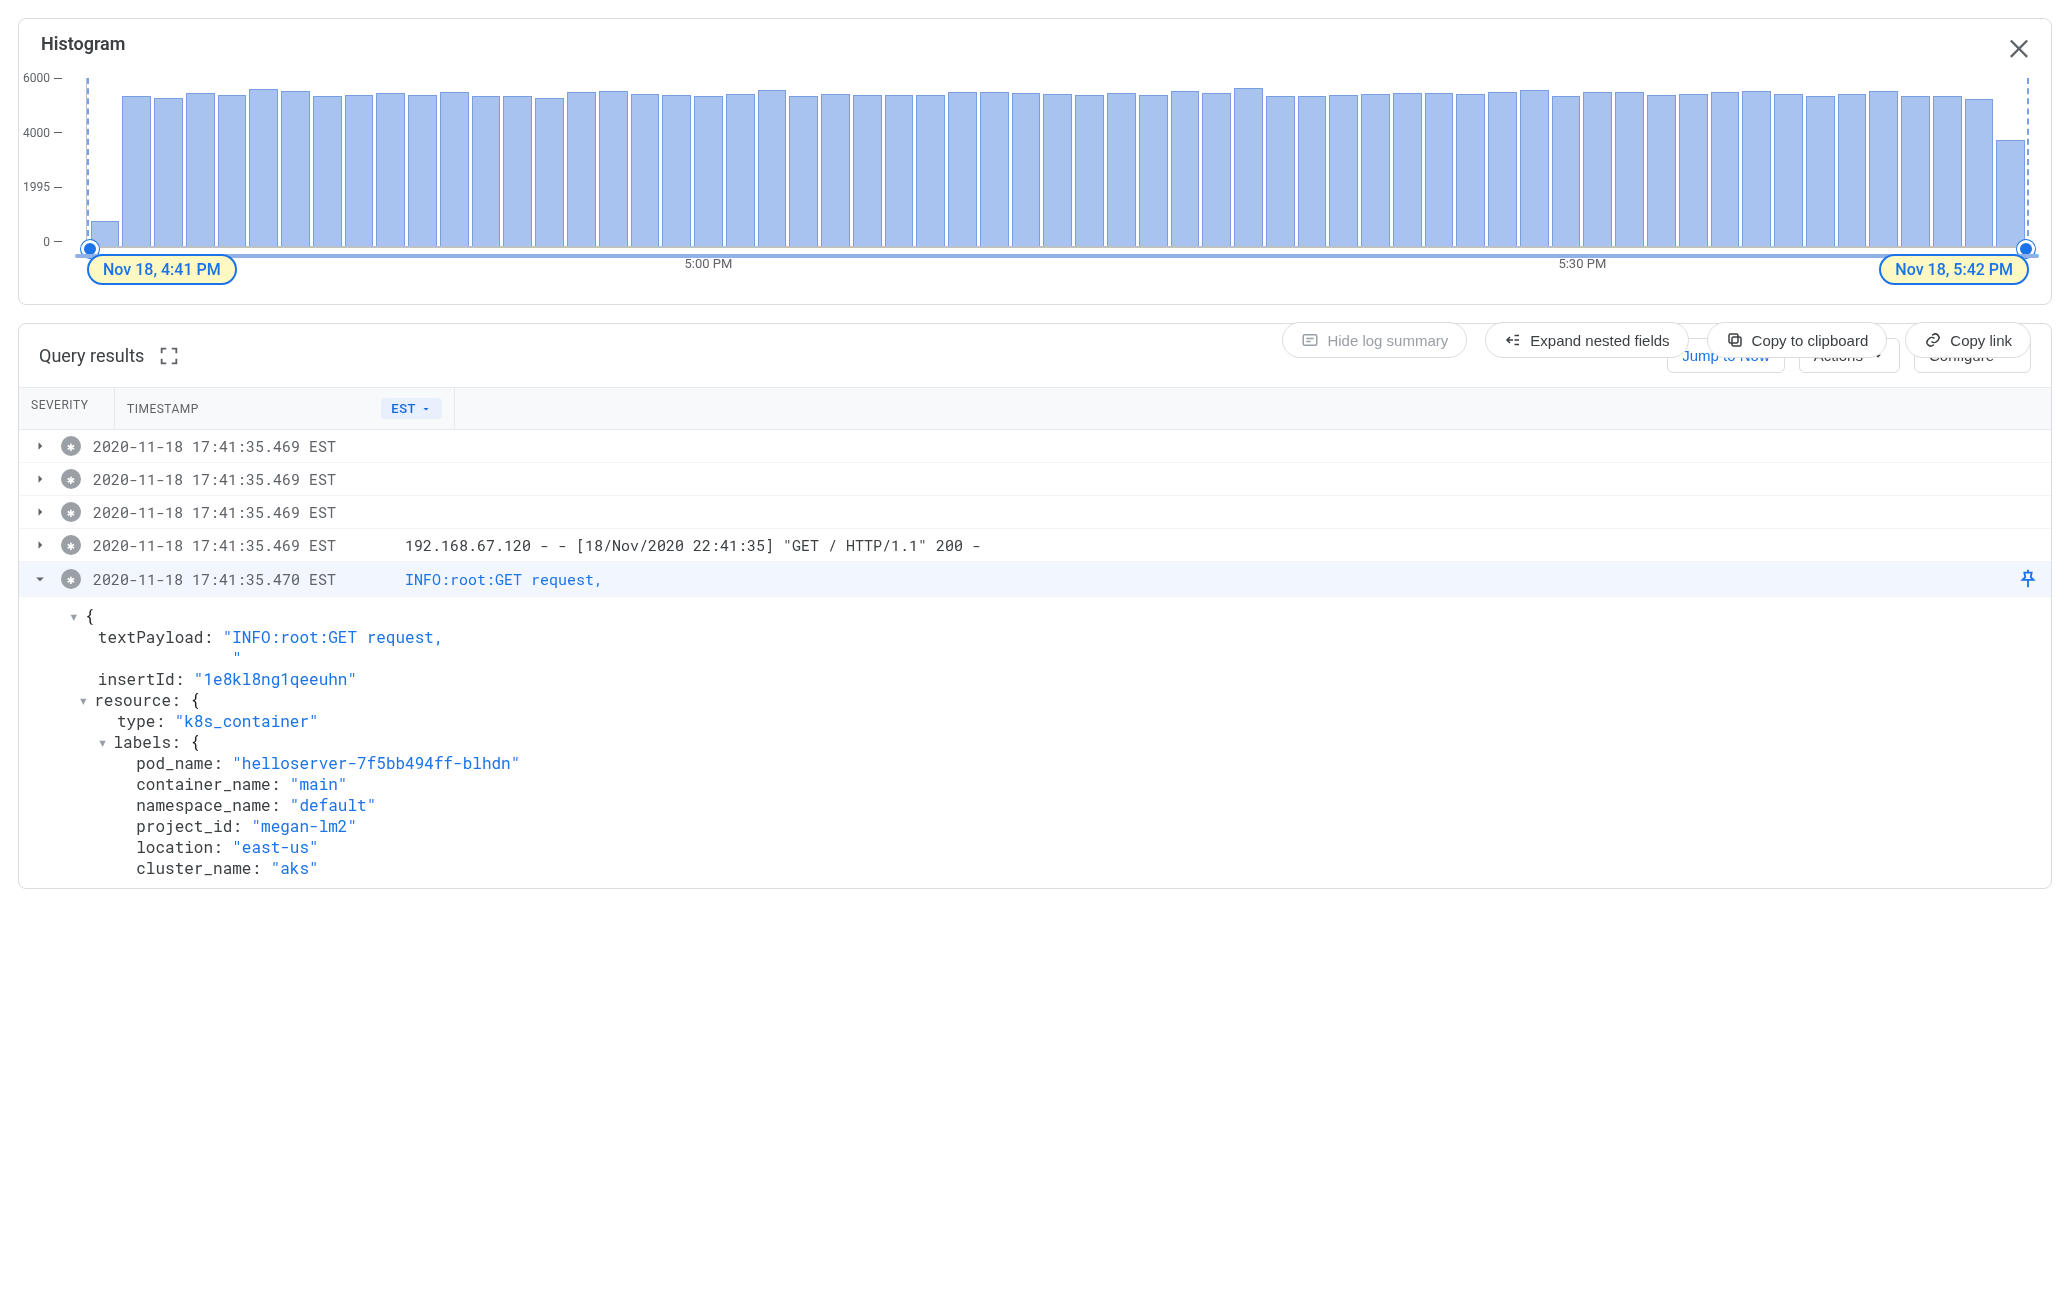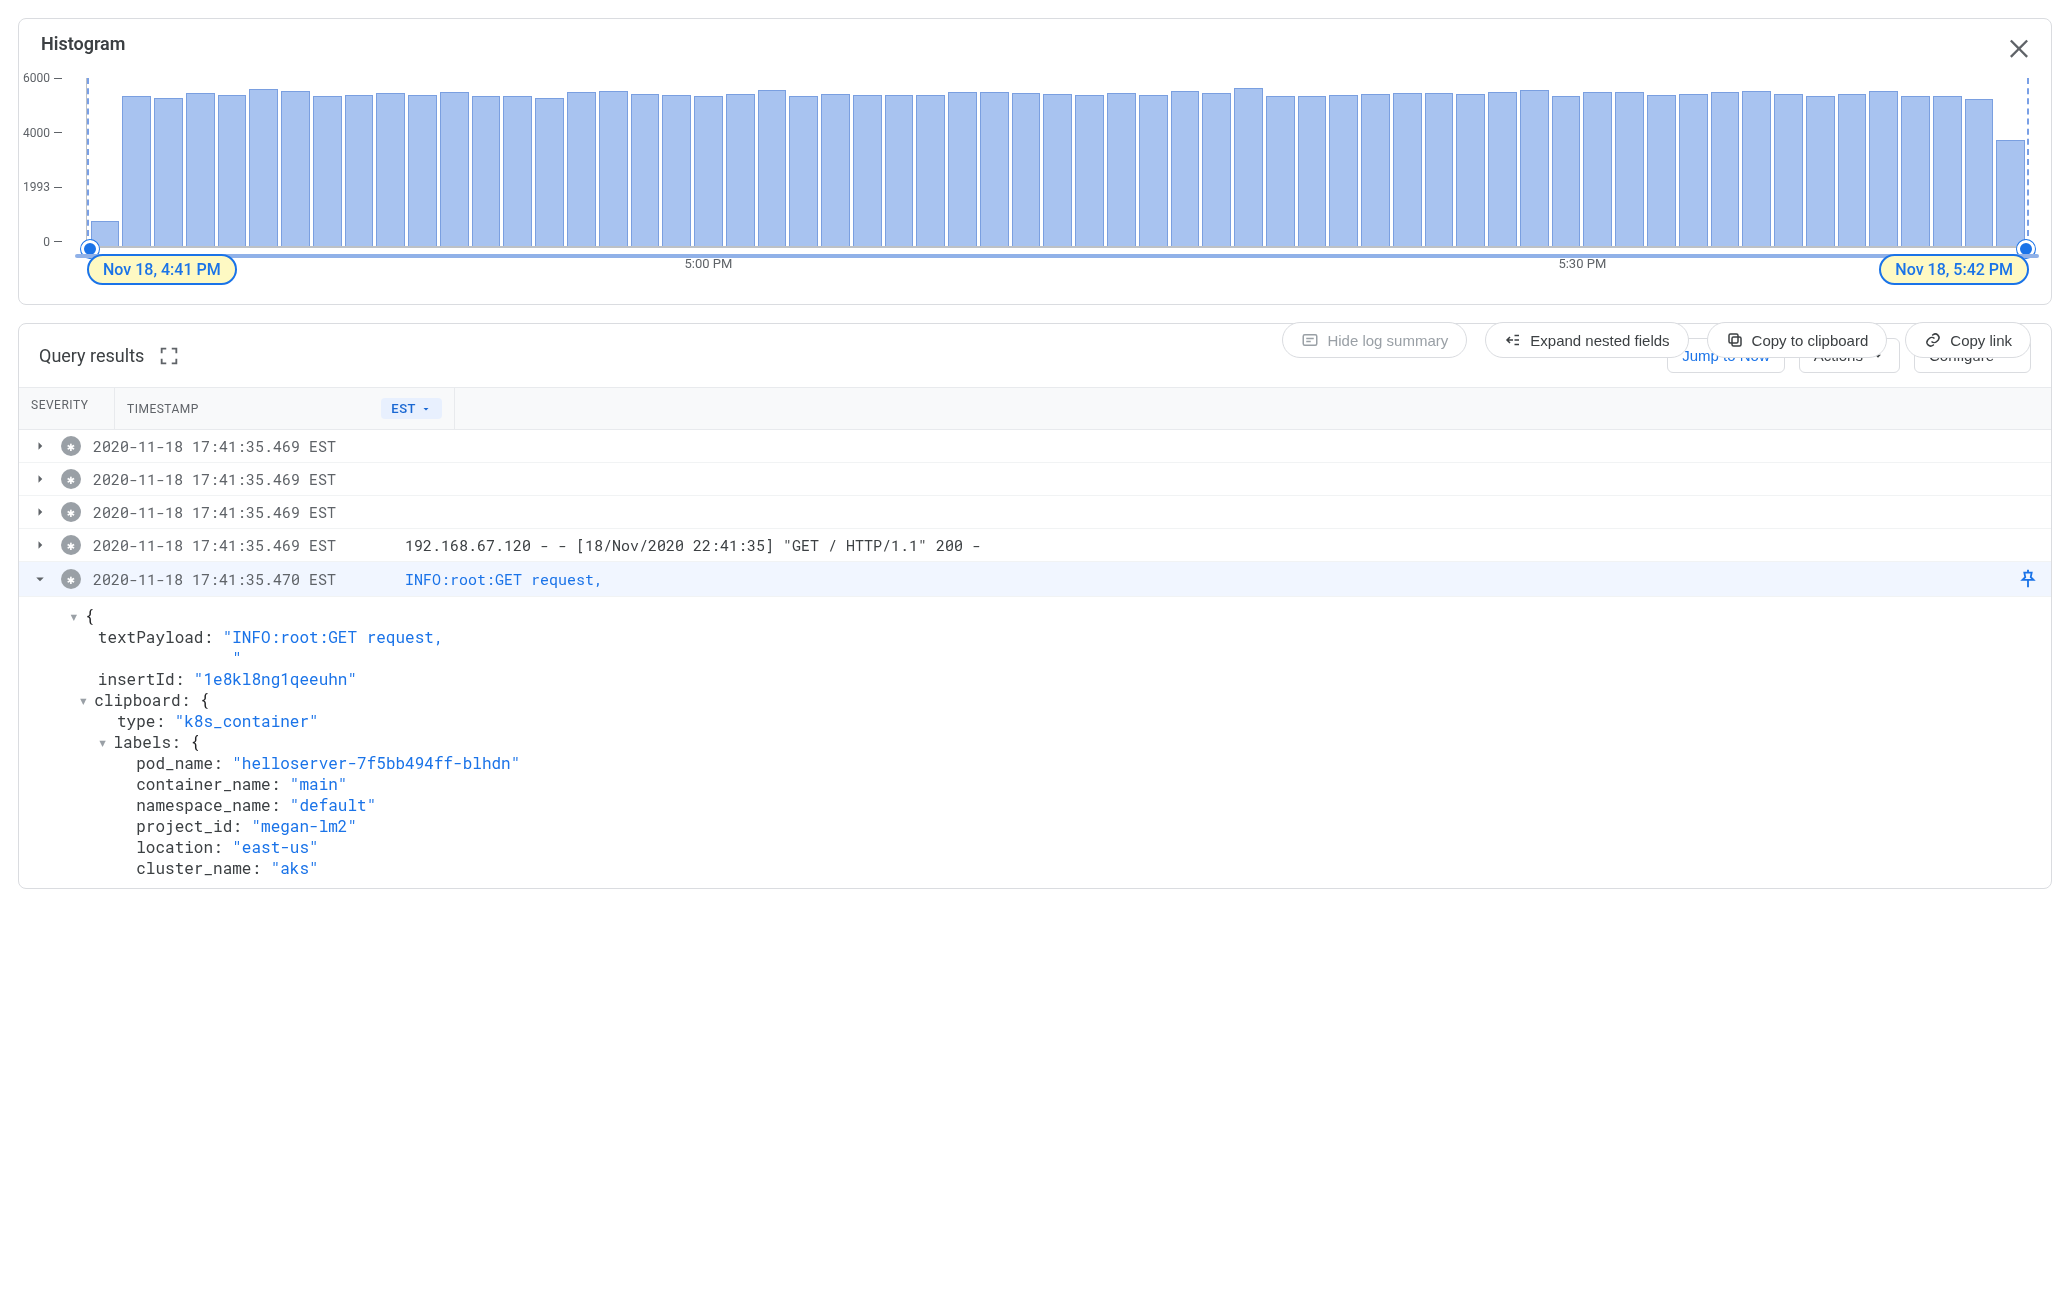--- a/index.html
+++ b/index.html
@@ -156,21 +156,21 @@
     <div class="y-axis" id="y-axis">
         <div class="y-tick">
           <span>6000</span>
           <span class="tickmark"></span>
         </div>
         <div class="y-tick">
           <span>4000</span>
           <span class="tickmark"></span>
         </div>
         <div class="y-tick">
-          <span>1993</span>
+          <span>1995</span>
           <span class="tickmark"></span>
         </div>
         <div class="y-tick">
           <span>0</span>
           <span class="tickmark"></span>
         </div>
       </div>
     <div class="bars-container" id="bars">
       <div class="range-dashed left"></div>
       <div class="range-dashed right"></div>
@@ -376,21 +376,21 @@
             </svg>
             <span>Copy link</span>
           </button>
         </div>
       </div>
       <div style="position: relative;">
         <div class="json-line kv"><span class="inline-collapse">▾</span>{</div>
         <div class="json-line kv">   <span class="key">textPayload:</span> <span class="val">"INFO:root:GET request,</span></div>
         <div class="json-line kv">                 <span class="val">"</span></div>
         <div class="json-line kv">   <span class="key">insertId:</span> <span class="val">"1e8kl8ng1qeeuhn"</span></div>
-        <div class="json-line kv"> <span class="inline-collapse">▾</span><span class="key">clipboard:</span> {</div>
+        <div class="json-line kv"> <span class="inline-collapse">▾</span><span class="key">resource:</span> {</div>
         <div class="json-line kv">     <span class="key">type:</span> <span class="val">"k8s_container"</span></div>
         <div class="json-line kv">   <span class="inline-collapse">▾</span><span class="key">labels:</span> {</div>
         <div class="json-line kv">       <span class="key">pod_name:</span> <span class="val">"helloserver-7f5bb494ff-blhdn"</span></div>
         <div class="json-line kv">       <span class="key">container_name:</span> <span class="val">"main"</span></div>
         <div class="json-line kv">       <span class="key">namespace_name:</span> <span class="val">"default"</span></div>
         <div class="json-line kv">       <span class="key">project_id:</span> <span class="val">"megan-lm2"</span></div>
         <div class="json-line kv">       <span class="key">location:</span> <span class="val">"east-us"</span></div>
         <div class="json-line kv">       <span class="key">cluster_name:</span> <span class="val">"aks"</span></div>
       </div>
     </div>

